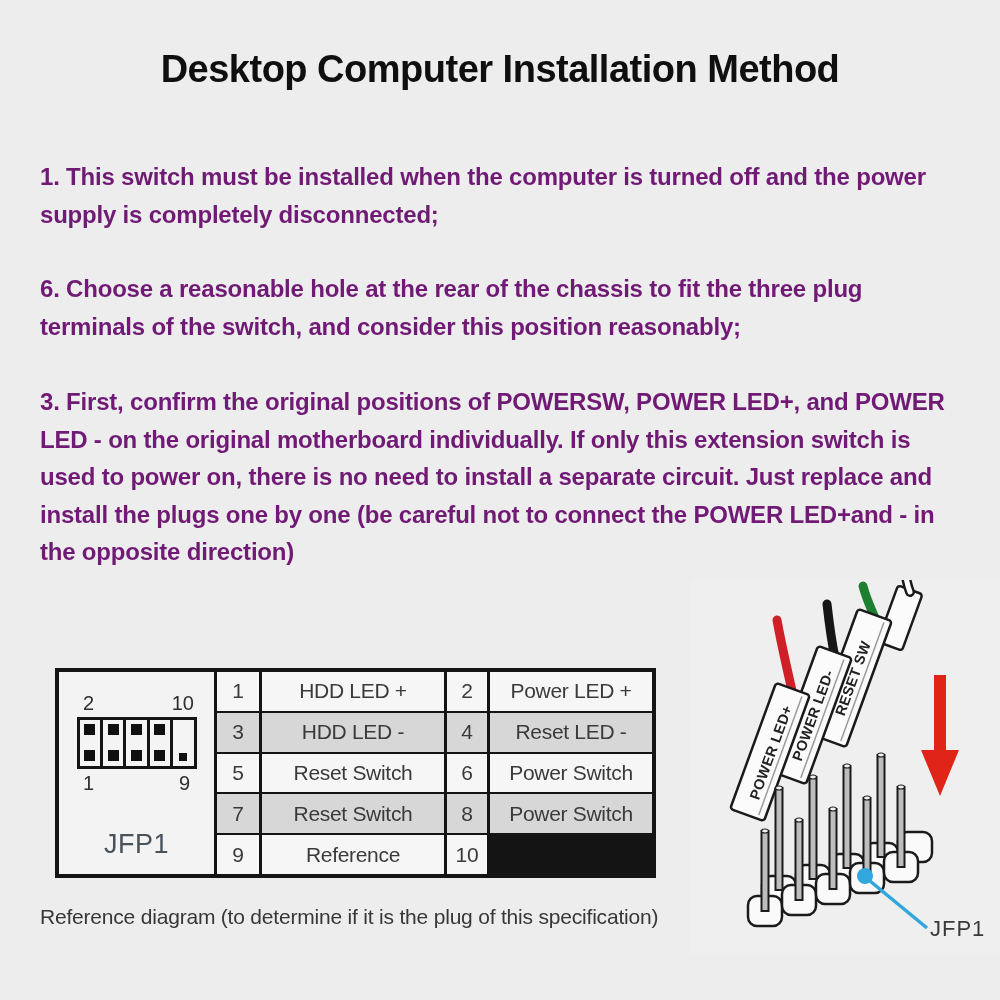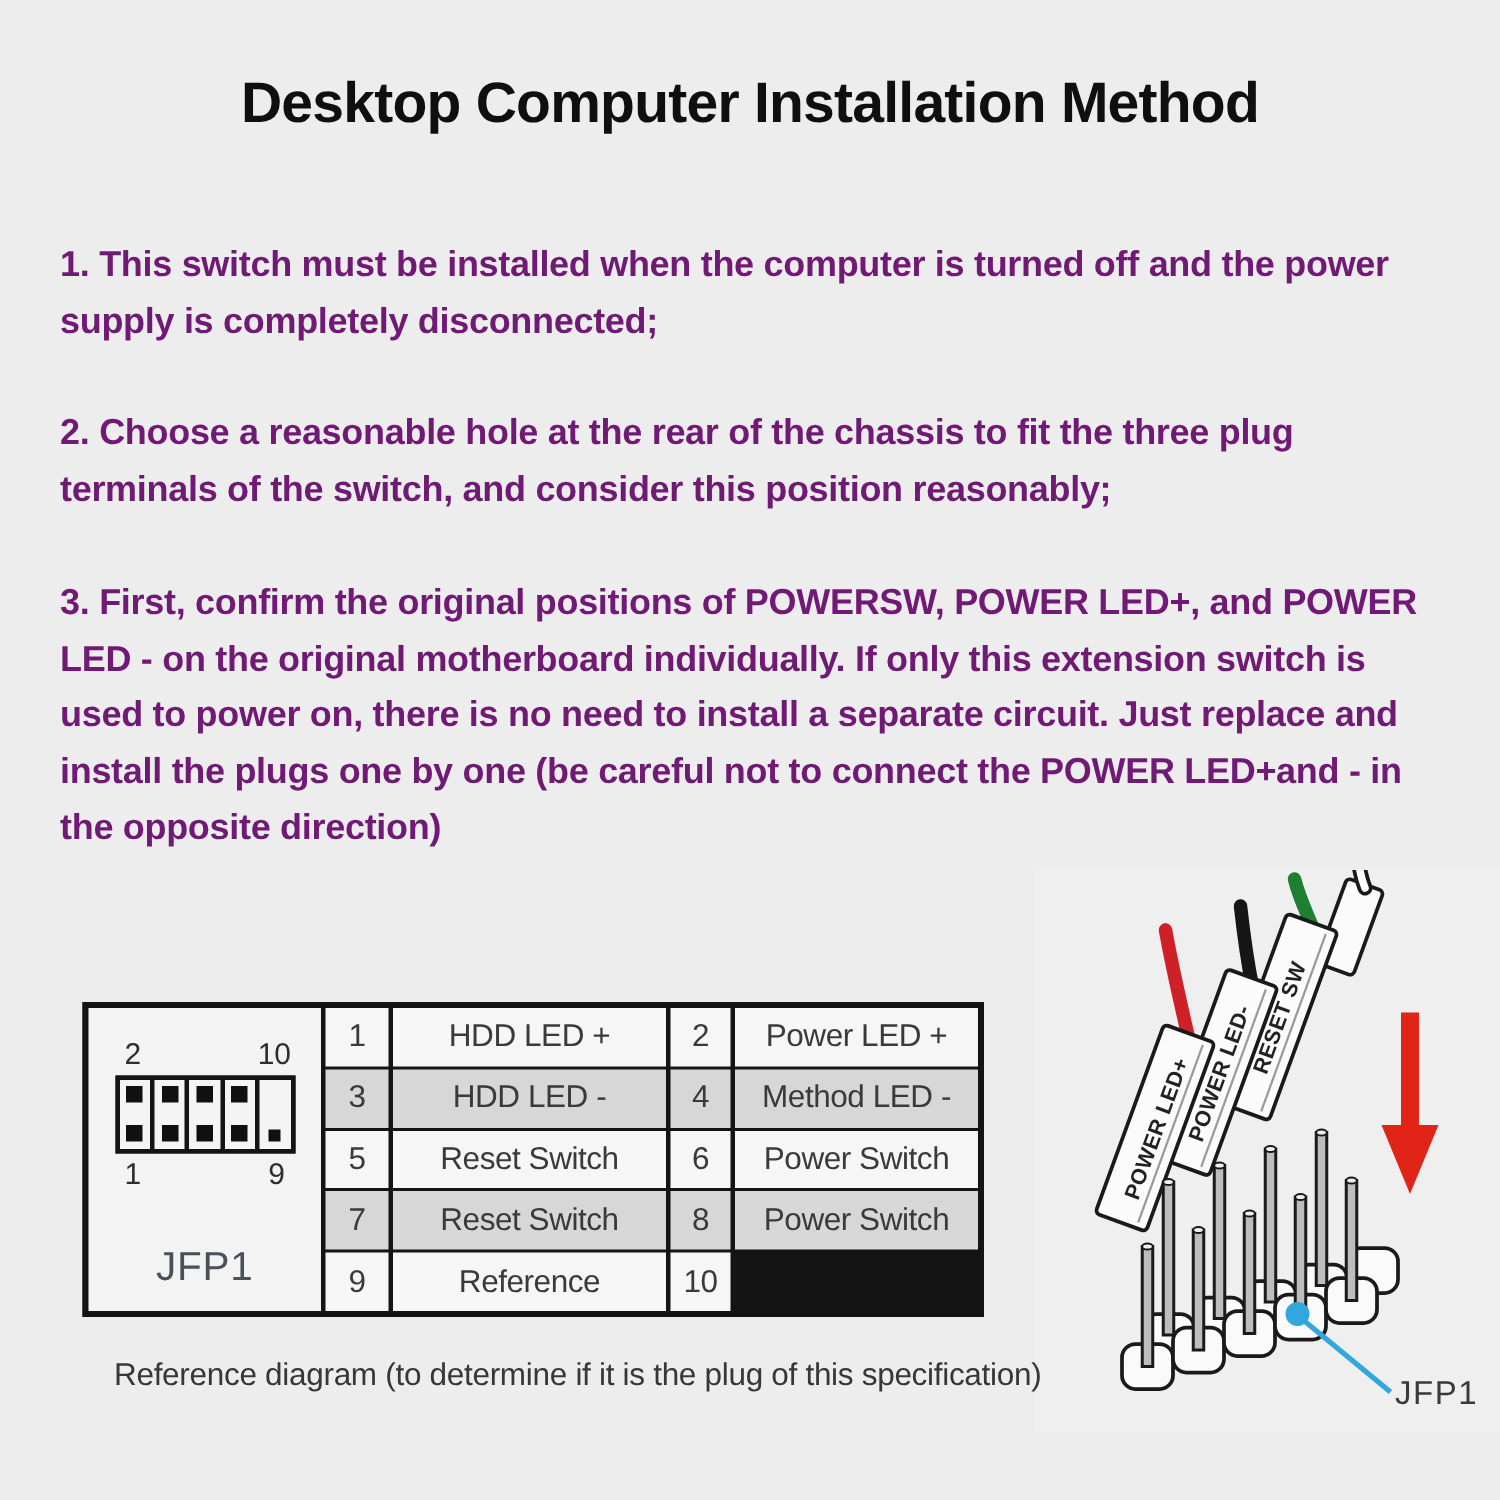--- a/index.html
+++ b/index.html
@@ -108,21 +108,20 @@
     letter-spacing: 0.5px;
   }
 
   
   .caption {
     position: absolute;
     left: 40px; top: 905px;
     font-size: 21px;
     color: #373737;
     letter-spacing: -0.2px;
-    margin-left: 36px;
   }
   .watermark {
     position: absolute;
     left: 574px; top: 926px;
     font-size: 37px;
     color: rgba(255,255,255,0.92);
     letter-spacing: 1px;
     z-index: 5;
     white-space: nowrap;
   }
@@ -154,21 +153,21 @@
   }
 </style>
 </head>
 <body>
 
 <div class="page">
 
   <h1 class="title">Desktop Computer Installation Method</h1>
 
   <p class="para p1">1. This switch must be installed when the computer is turned off and the power supply is completely disconnected;</p>
-  <p class="para p2">2. Choose a reasonable hole at the rear of the chassis to fit the three plug terminals of the switch, and consider this position reasonably;</p>
+  <p class="para p2">6. Choose a reasonable hole at the rear of the chassis to fit the three plug terminals of the switch, and consider this position reasonably;</p>
   <p class="para p3">3. First, confirm the original positions of POWERSW, POWER LED+, and POWER LED - on the original motherboard individually. If only this extension switch is used to power on, there is no need to install a separate circuit. Just replace and install the plugs one by one (be careful not to connect the POWER LED+and - in the opposite direction)</p>
 
   <div class="jfp1-table">
 
     <div class="diagram-cell">
       <span class="corner tl">2</span>
       <span class="corner tr">10</span>
       <div class="pinbox">
         <div class="pcell">
             <span class="sq top"></span>
@@ -197,21 +196,21 @@
     </div>
 
     <div class="cell num">1</div>
     <div class="cell func">HDD LED +</div>
     <div class="cell num">2</div>
     <div class="cell func">Power LED +</div>
 
     <div class="cell num shaded">3</div>
     <div class="cell func shaded">HDD LED -</div>
     <div class="cell num shaded">4</div>
-    <div class="cell func shaded">Method LED -</div>
+    <div class="cell func shaded">Reset LED -</div>
 
     <div class="cell num">5</div>
     <div class="cell func">Reset Switch</div>
     <div class="cell num">6</div>
     <div class="cell func">Power Switch</div>
 
     <div class="cell num shaded">7</div>
     <div class="cell func shaded">Reset Switch</div>
     <div class="cell num shaded">8</div>
     <div class="cell func shaded">Power Switch</div>

